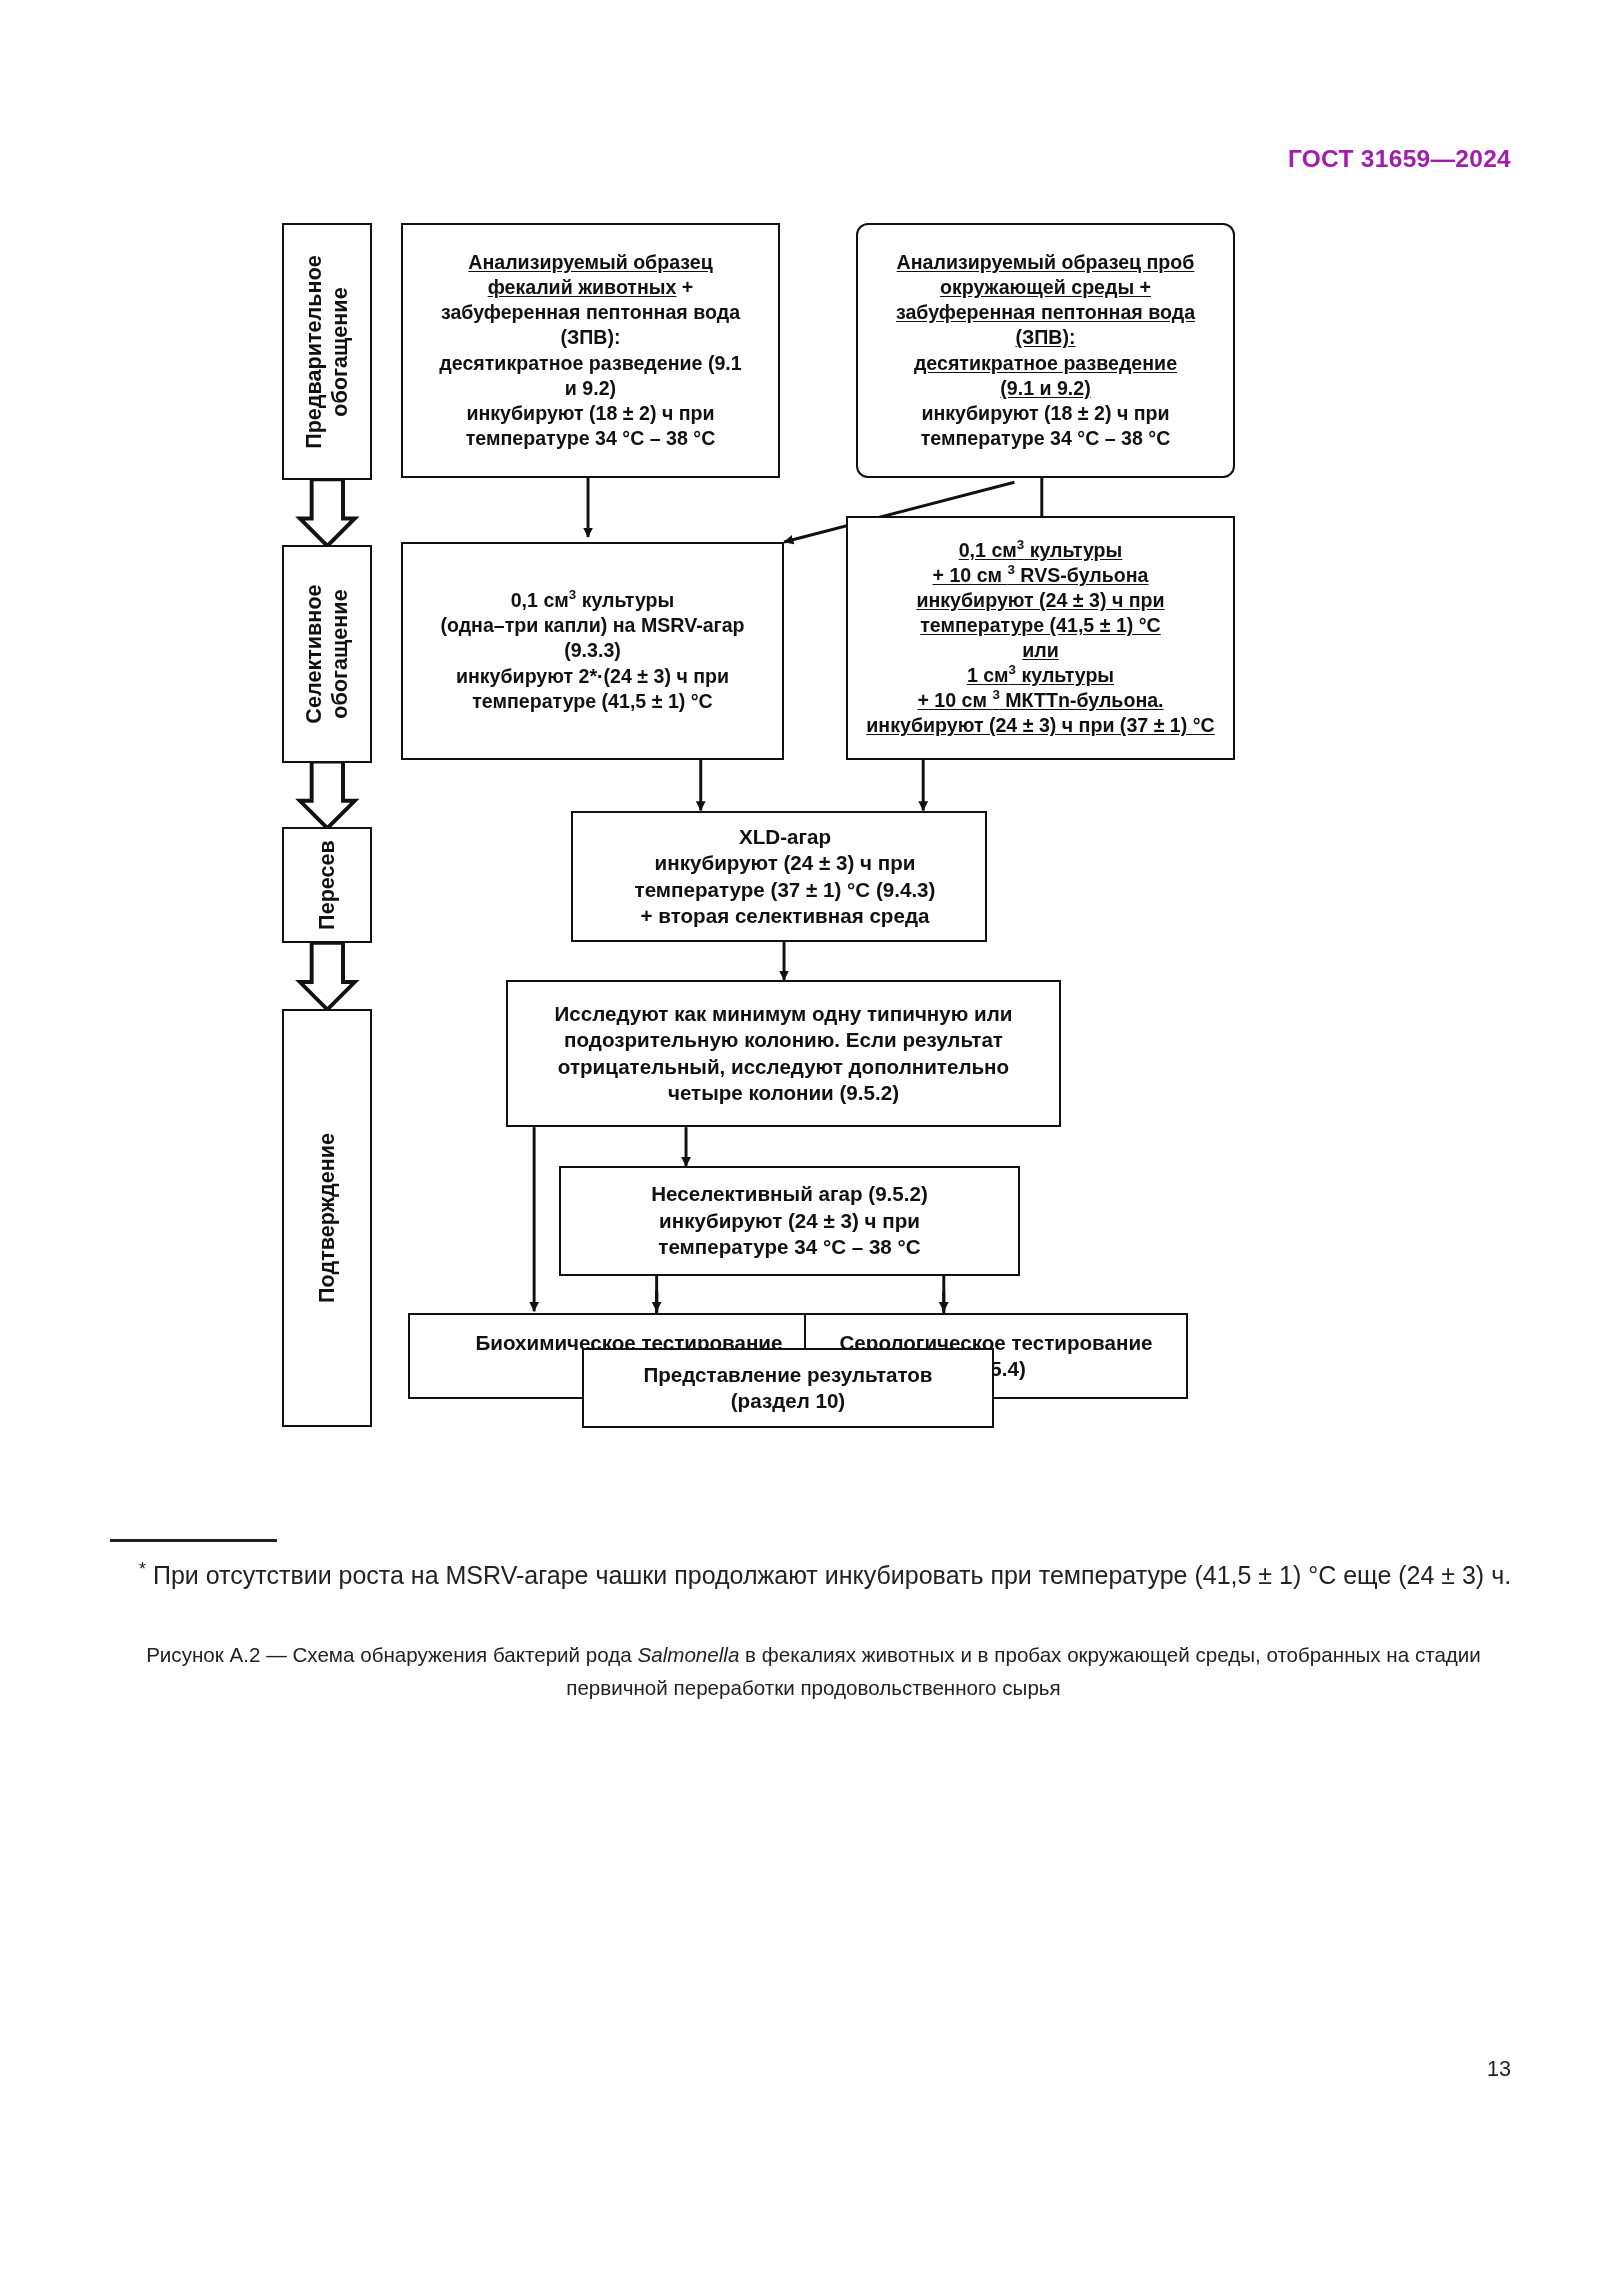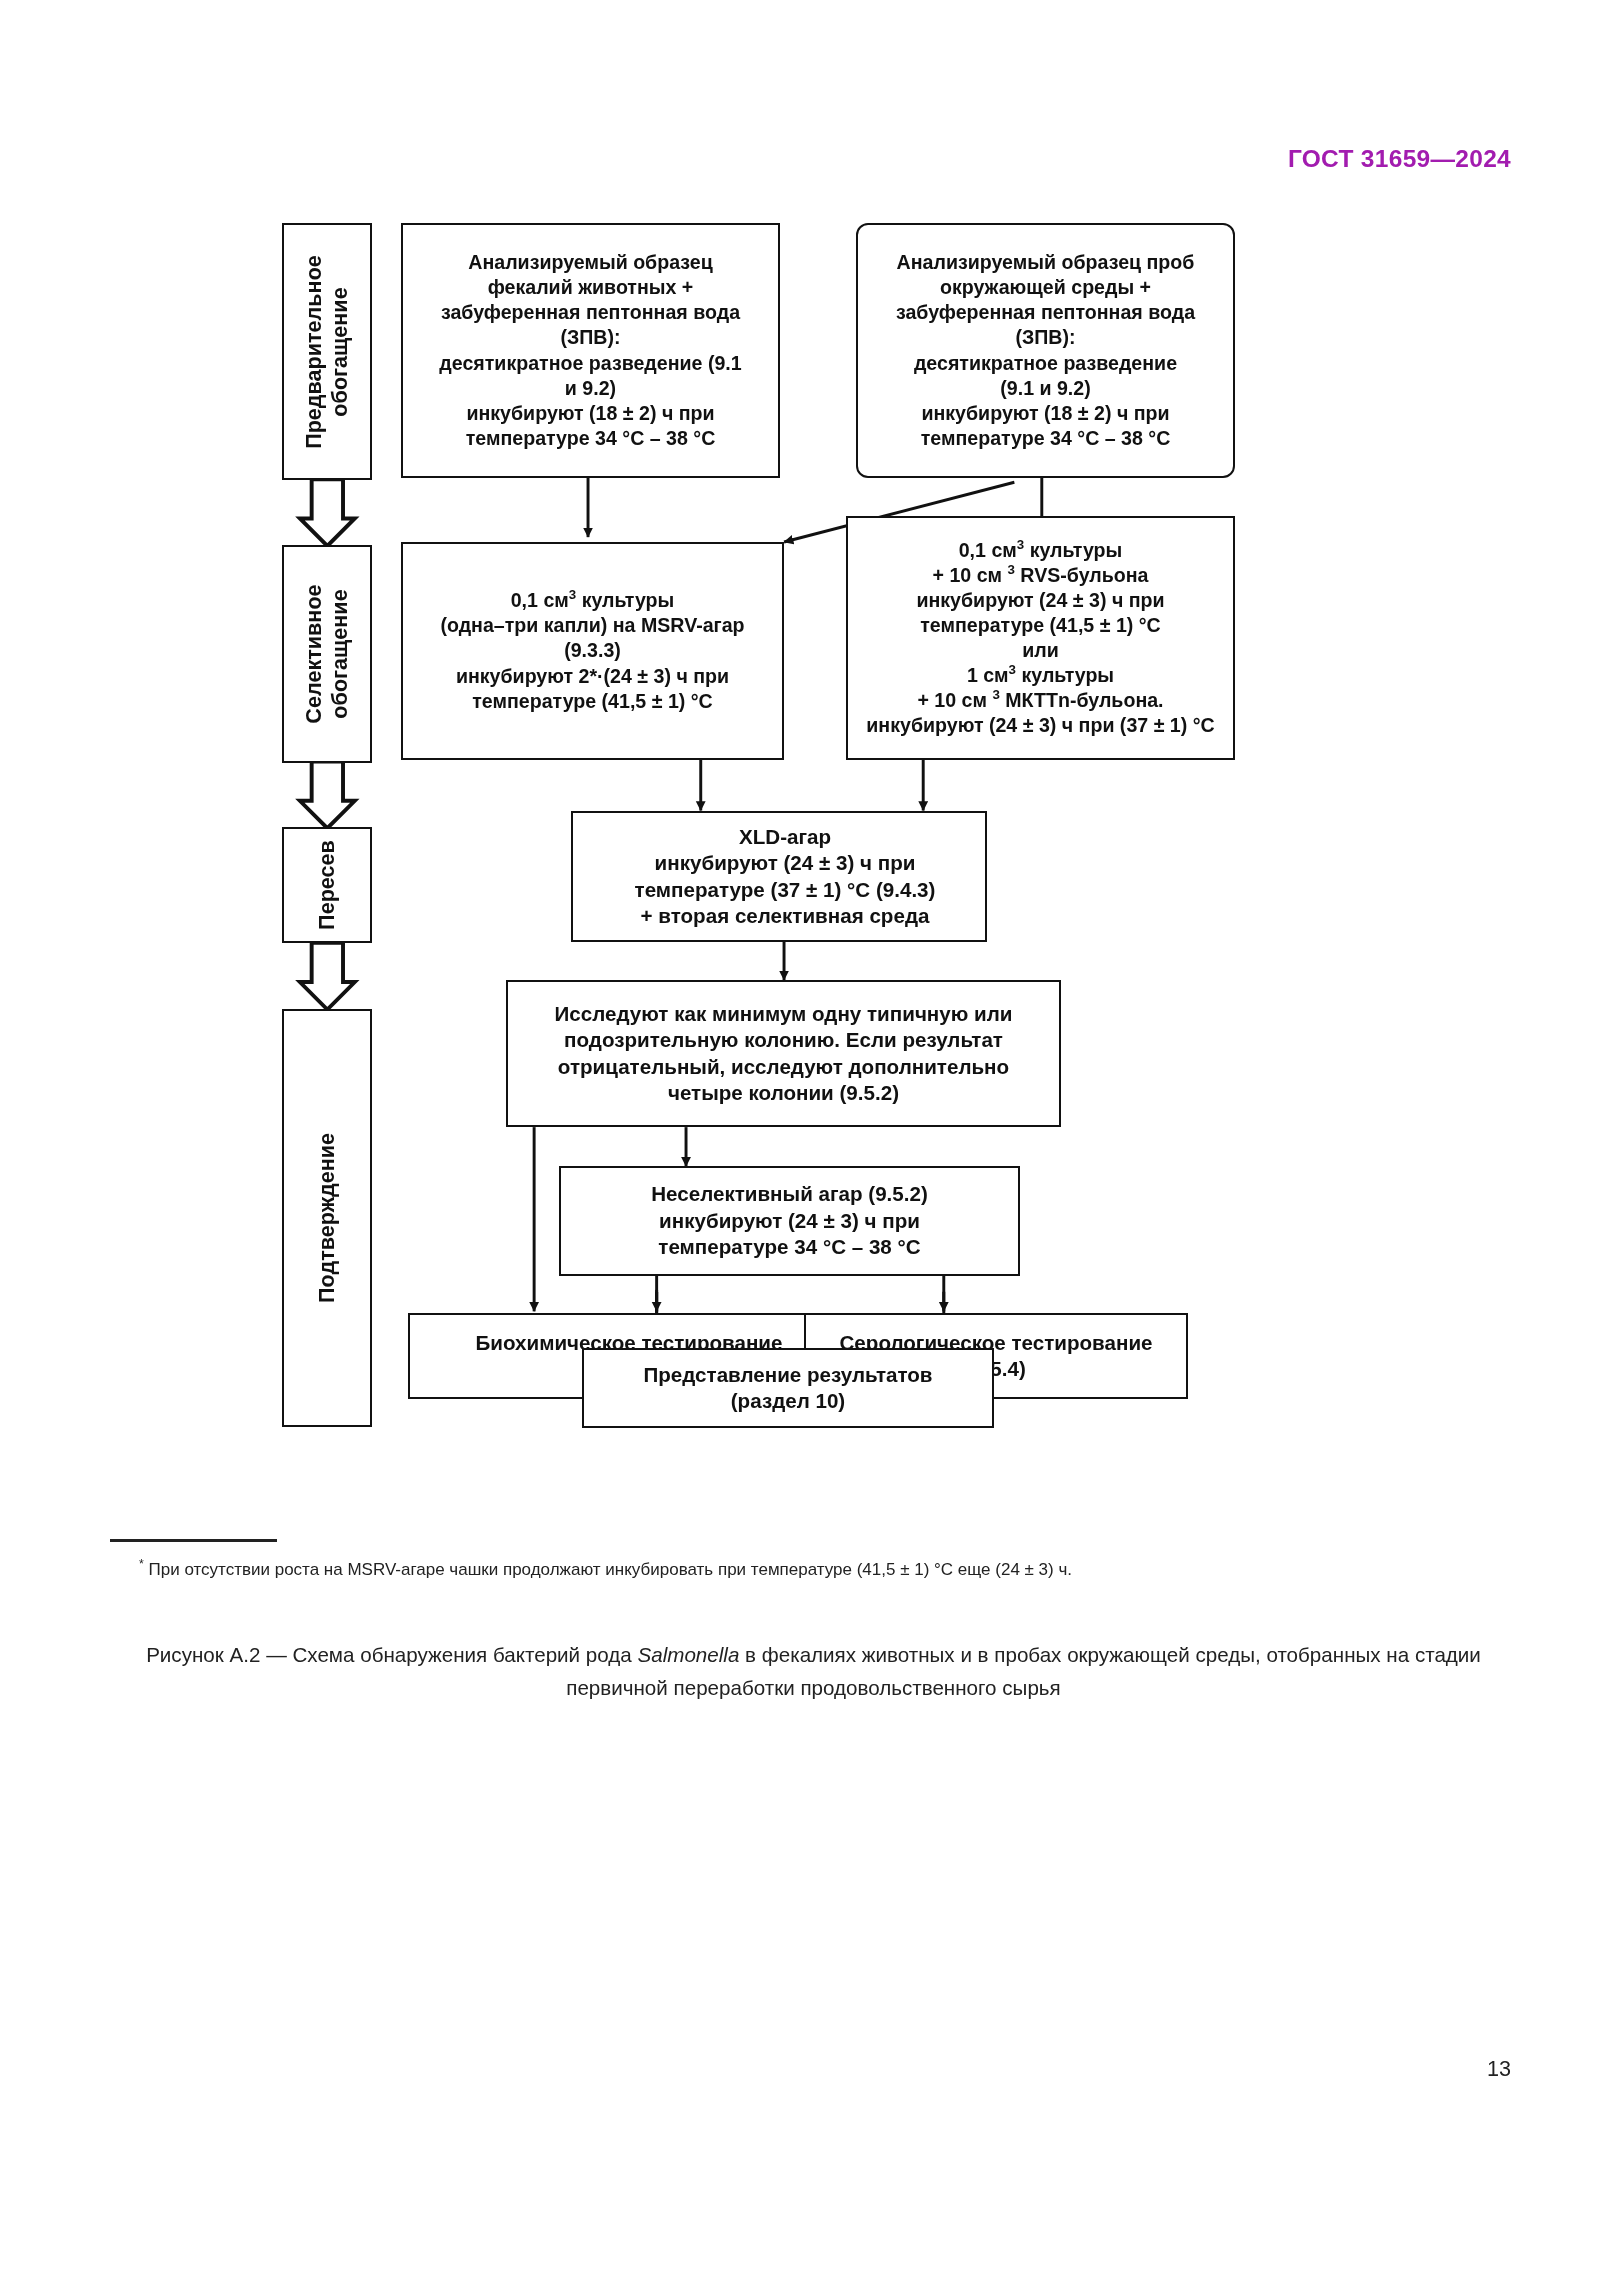--- a/index.html
+++ b/index.html
@@ -77,38 +77,38 @@
     white-space: nowrap;
     font-weight: bold;
     font-size: 21.6px;
     line-height: 1.22;
     text-align: center;
     color: #111;
   }
   .stage .vtext.two-line { white-space: normal; width: 245px; }
 
   
-  .u  { text-underline-offset: 2px; }
+  .u  { text-decoration: underline; text-underline-offset: 2px; }
   sup.sm { font-size: 0.68em; vertical-align: super; line-height: 0; }
 
   
   .footnote-rule {
     position: absolute;
     left: 110px;
     top: 1539px;
     width: 167px;
     height: 0;
     border-top: 3.9px solid #222;
   }
   .footnote {
     position: absolute;
     left: 110px;
     top: 1555px;
     width: 1404px;
-    font-size: 17px;
+    font-size: 25px;
     line-height: 1.62;
     color: #222;
     text-align: left;
   }
   .footnote sup { font-size: 0.72em; vertical-align: super; }
 
   .caption {
     position: absolute;
     left: 137px;
     top: 1639px;

